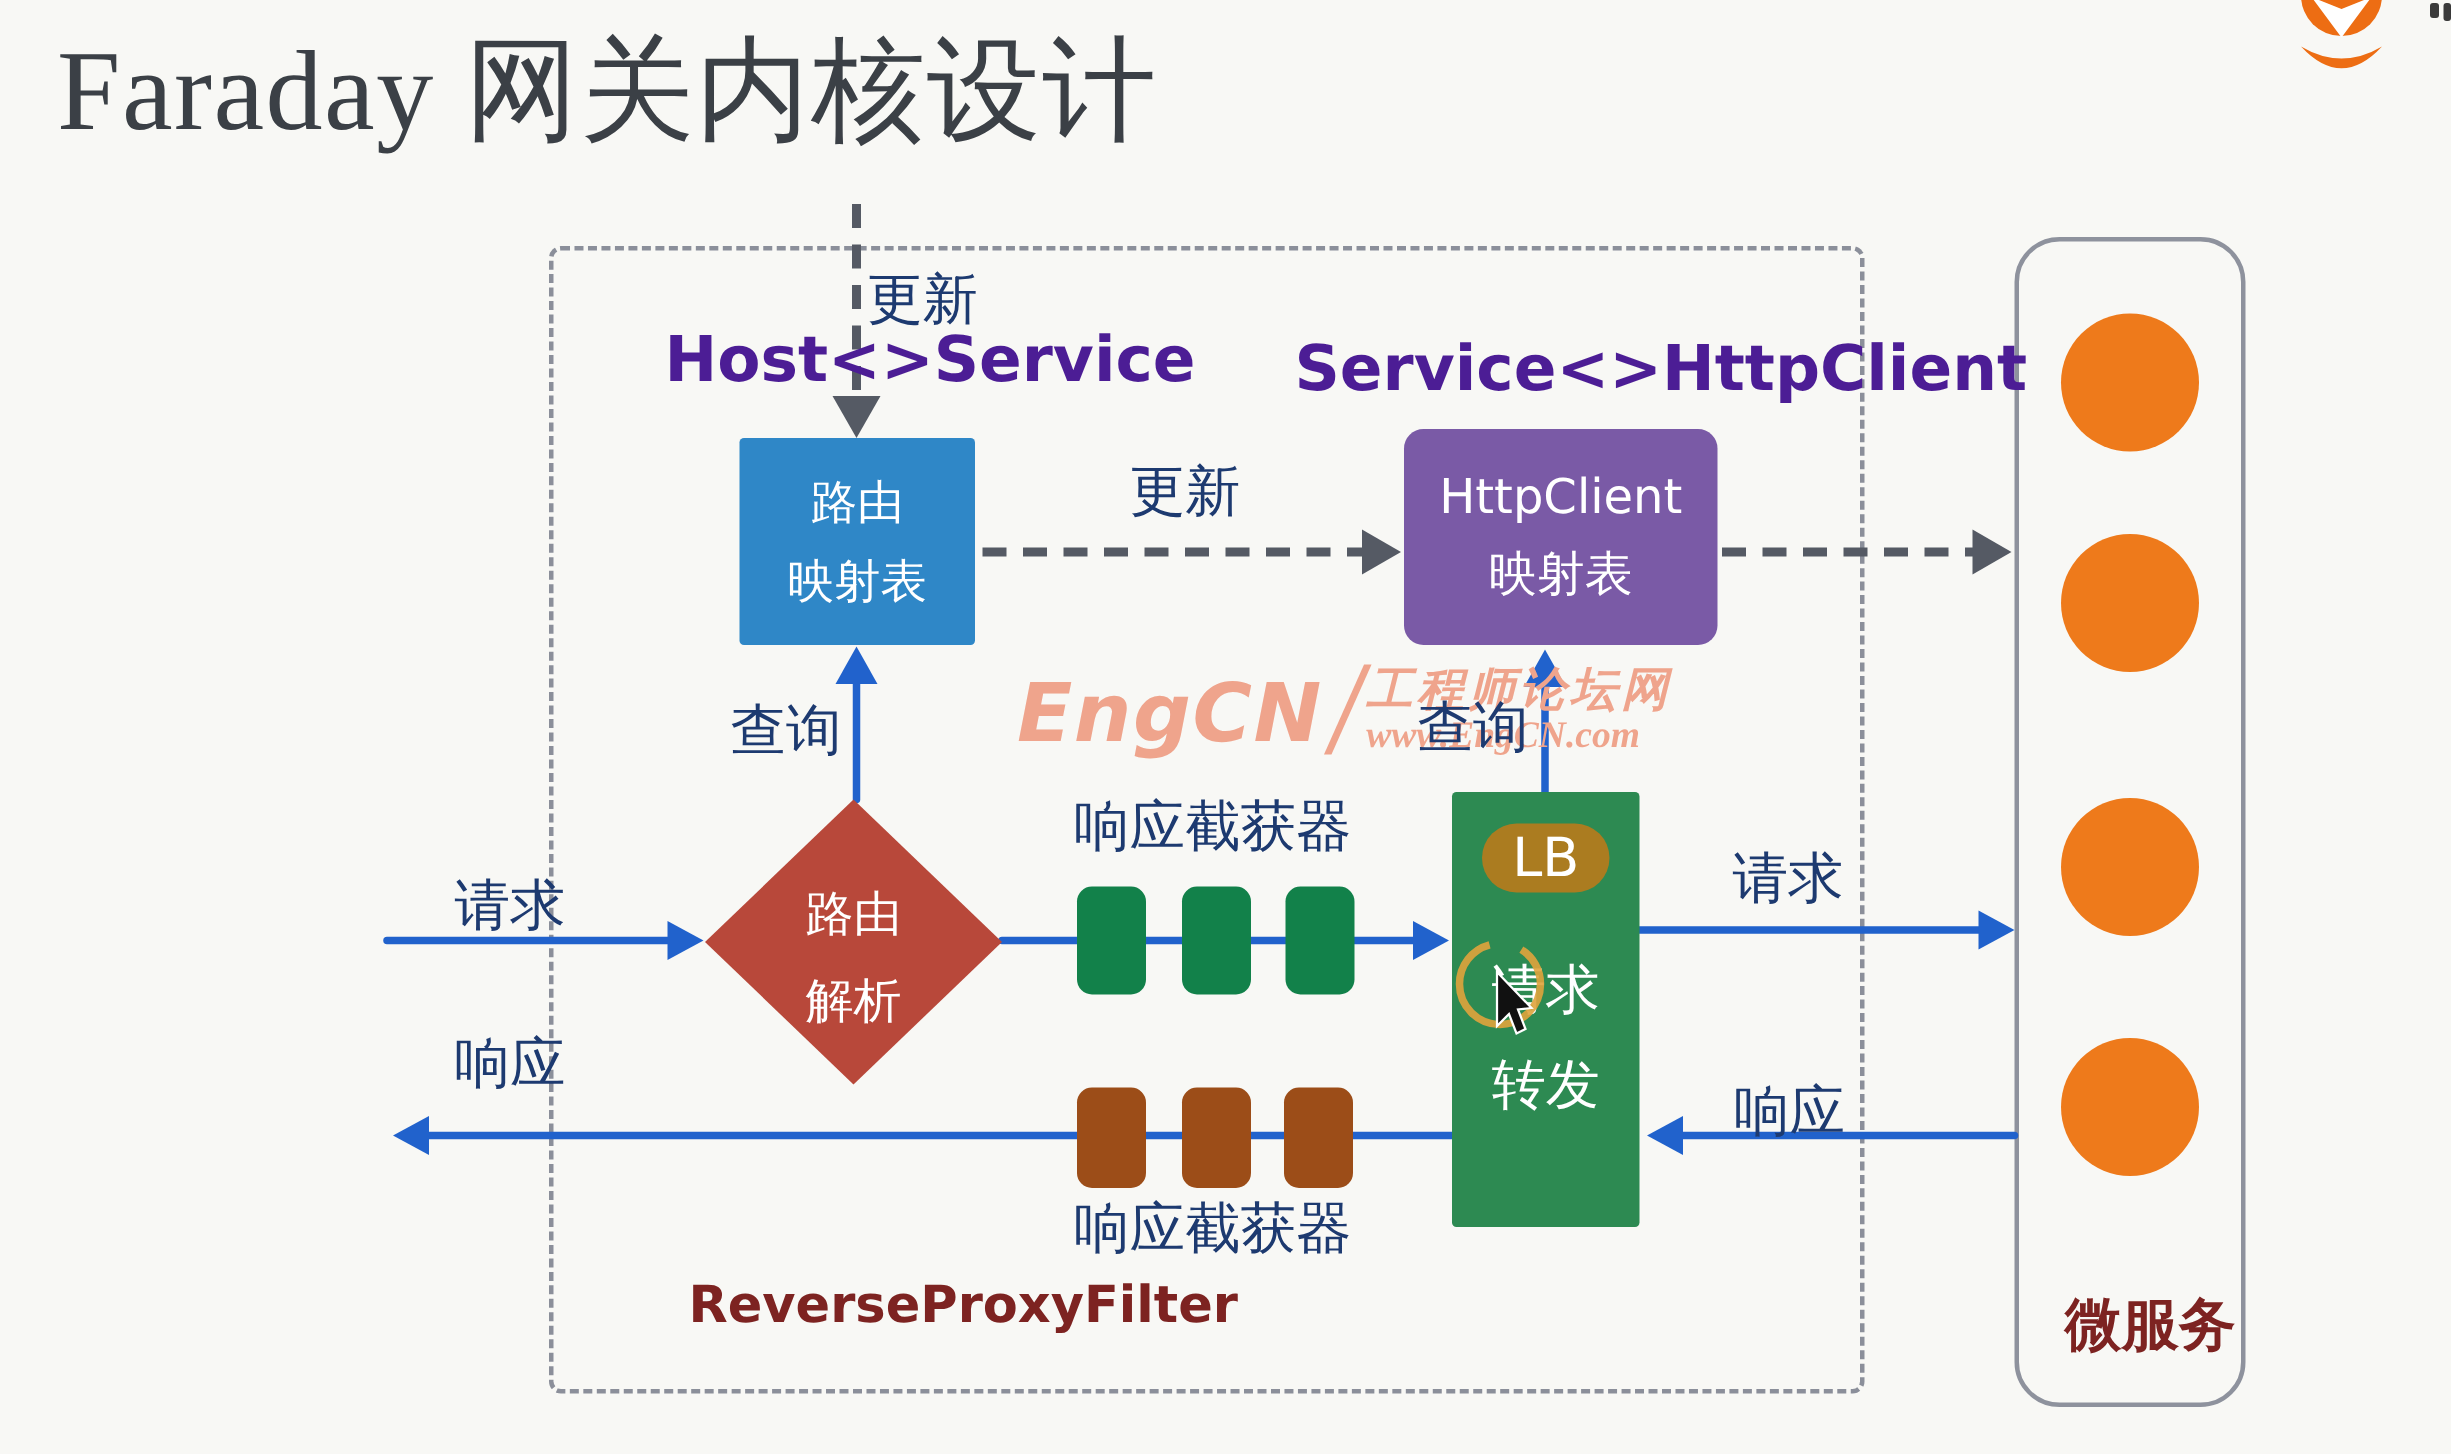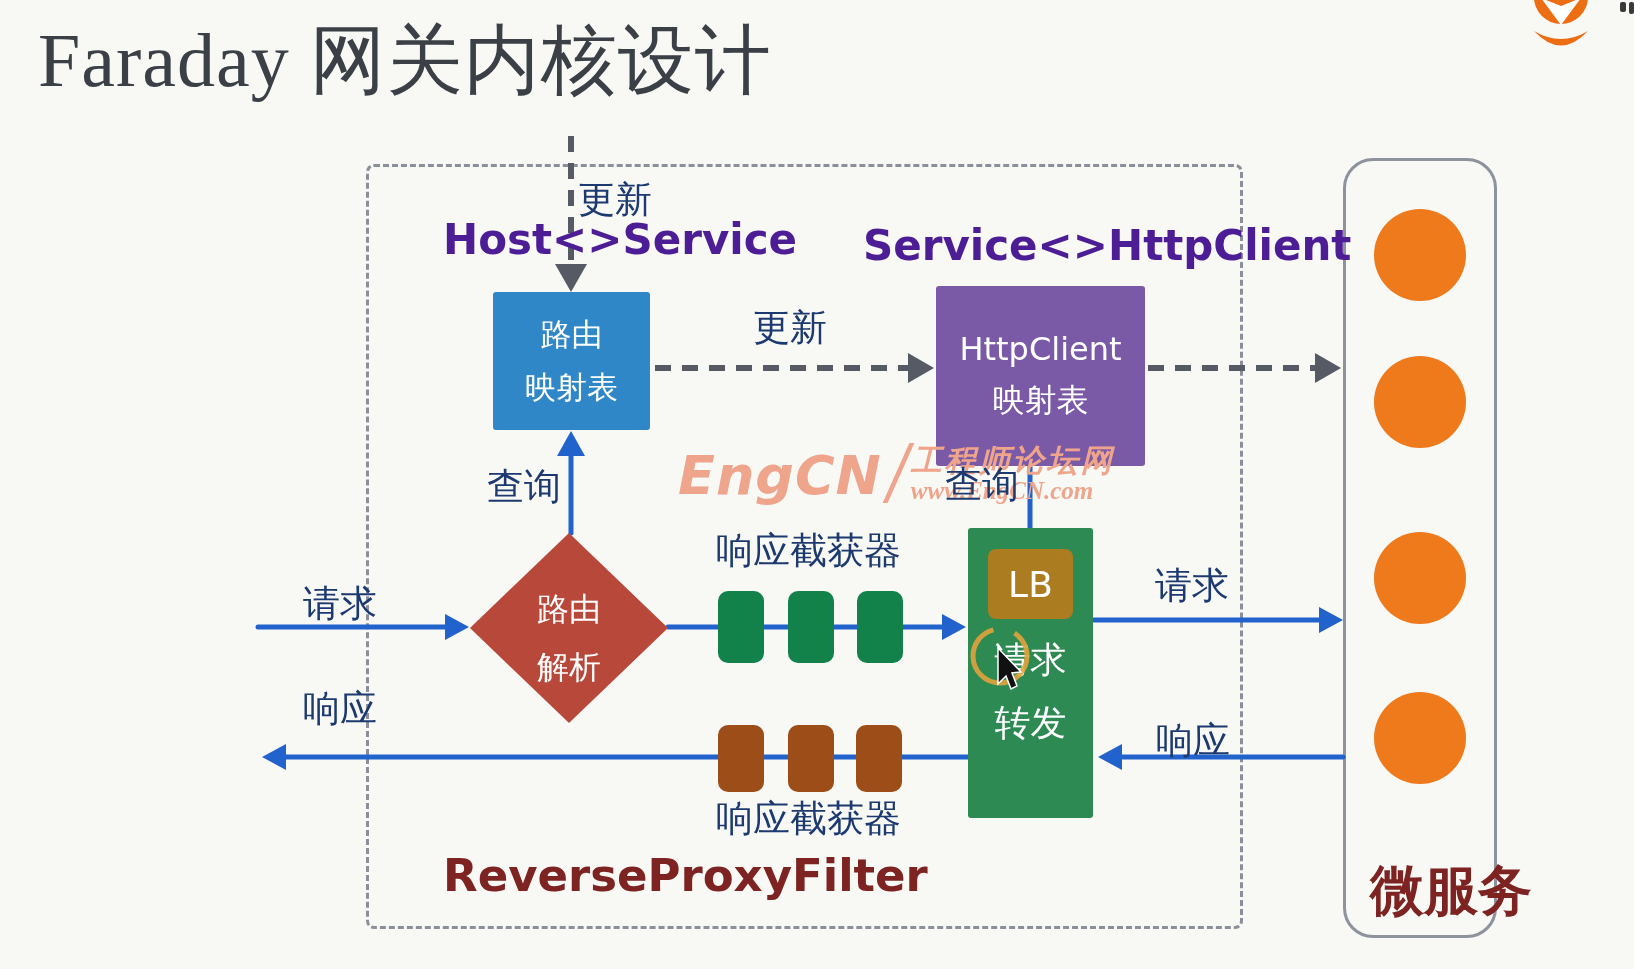--- a/index.html
+++ b/index.html
@@ -20,28 +20,28 @@
 
   
   #title { left:38px; top:10px; font-size:76px; font-weight:400;
            color:#3b4046; letter-spacing:1px; z-index:4; white-space:nowrap;font-family:Liberation Serif, serif; }
 
   
   .node { z-index:3; display:flex; flex-direction:column; align-items:center;
           justify-content:center; color:#ffffff; text-align:center; }
   #route-table   { left:493px; top:292px; width:157px; height:138px;
                    background:#2f87c7; border-radius:3px; font-size:31px; gap:11px; }
-  #http-table    { left:936px; top:286px; width:209px; height:180px;
-                   background:#7a5aa6; border-radius:3px; font-size:32px; gap:11px; }
+  #http-table    { left:936px; top:286px; width:209px; height:144px;
+                   background:#7a5aa6; border-radius:13px; font-size:32px; gap:11px; }
   #forward-box   { left:968px; top:528px; width:125px; height:290px;
                    background:#2d8a52; border-radius:3px; z-index:3; }
   #forward-text  { left:968px; top:636px; width:125px; display:flex; flex-direction:column;
                    align-items:center; gap:14px; color:#fff; font-size:36px; z-index:4; }
-  #lb-badge      { left:988px; top:549px; width:85px; height:70px; background:#ab7c20;
-                   border-radius:8px; display:flex; align-items:center; justify-content:center;
+  #lb-badge      { left:988px; top:549px; width:85px; height:46px; background:#ab7c20;
+                   border-radius:26px; display:flex; align-items:center; justify-content:center;
                    color:#fff; font-size:36px; z-index:4; }
   #diamond-text  { left:494px; top:588px; width:150px; display:flex; flex-direction:column;
                    align-items:center; gap:14px; color:#fff; font-size:32px; z-index:3; }
 
   .chip { z-index:3; border-radius:10px; }
   .chip.green { background:#12814a; width:46px; height:72px; top:591px; }
   .chip.brown { background:#9c4d18; width:46px; height:67px; top:725px; }
 
   
   .lbl  { z-index:6; white-space:nowrap; line-height:1; }
@@ -54,22 +54,22 @@
   #lbl-update-mid   { left:753px; top:309px; }
   #lbl-svc-http     { left:863px; top:225px; }
   #lbl-query-left   { left:487px; top:468px; }
   #lbl-query-right  { left:945px; top:466px; }
   #lbl-req-left     { left:303px; top:585px; }
   #lbl-resp-left    { left:303px; top:690px; }
   #lbl-req-int      { left:716px; top:532px; }
   #lbl-resp-int     { left:716px; top:800px;text-align:center; }
   #lbl-req-right    { left:1155px; top:567px; }
   #lbl-resp-right   { left:1156px; top:722px; }
-  #lbl-rpf          { left:443px; top:853px; font-size:45px; }
-  #lbl-ms           { left:1343px; top:864px; width:154px; text-align:center; font-size:54px;padding-left:27px; }
+  #lbl-rpf          { left:459px; top:853px; font-size:34px; }
+  #lbl-ms           { left:1343px; top:864px; width:154px; text-align:center; font-size:38px;padding-left:27px; }
 
   
   #watermark { left:678px; top:443px; z-index:5; display:flex; align-items:flex-end;
                color:#efa48c; font-style:italic; font-weight:bold; }
   #wm-brand  { font-size:54px; line-height:1; letter-spacing:1px; }
   #wm-slash  { width:5px; height:60px; background:#efa48c; transform:skewX(-24deg);
                margin:0 10px 0 14px; }
   #wm-col    { display:flex; flex-direction:column; gap:2px; }
   #wm-site   { font-size:31px; letter-spacing:3px; line-height:1; }
   #wm-url    { font-size:25px; line-height:1;font-family:Liberation Serif, serif; }

